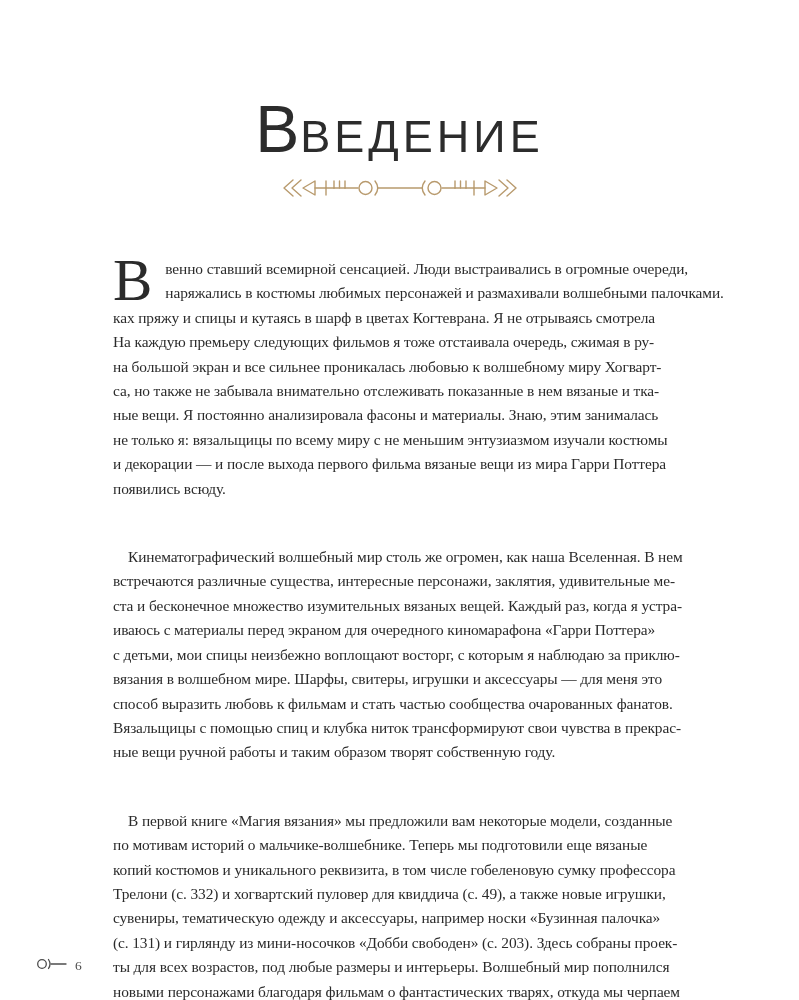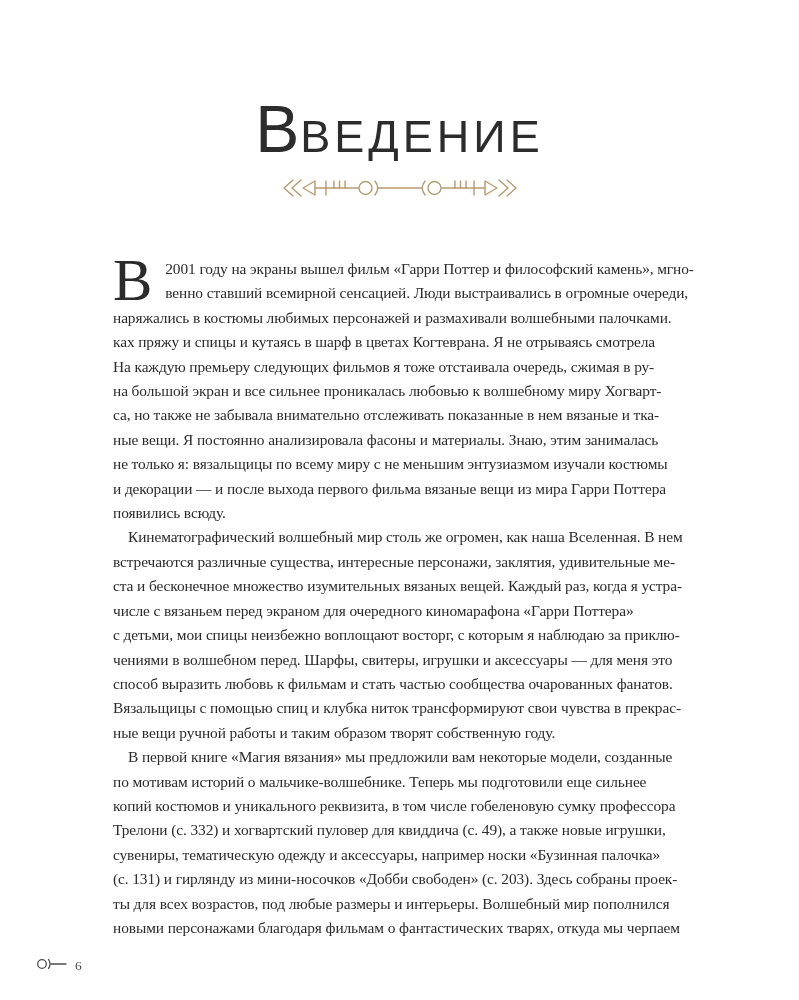--- a/index.html
+++ b/index.html
@@ -46,21 +46,21 @@
   .body-text{
     position:absolute;
     left:113px;top:257px;
     width:585px;
     font-size:15.4px;
     letter-spacing:-0.1px;
     line-height:24.4px;
   }
   .para{margin:0;}
   .line{display:block;white-space:nowrap;}
-  .line.first{text-indent:15px;}
+  .line.first{text-indent:15px;margin-top:44px;}
   .dropcap{
     float:left;
     font-family:"Liberation Serif", serif;
     font-size:59px;
     line-height:44px;
     height:46px;
     padding:1px 13px 0 0;
     color:var(--ink);
   }
   
@@ -124,46 +124,45 @@
 
         <polyline points="217,4 226,12 217,20"></polyline>
         <polyline points="225,4 234,12 225,20"></polyline>
       </svg>
     </div>
   </header>
 
   <main class="body-text" id="paragraphs">
       <p class="para">
         <span class="dropcap">В</span>
-        <span class="line">2001 году на экраны вышел фильм «Гарри Поттер и философский камень», мгно-</span>
         <span class="line">венно ставший всемирной сенсацией. Люди выстраивались в огромные очереди,</span>
         <span class="line">наряжались в костюмы любимых персонажей и размахивали волшебными палочками.</span>
         <span class="line">ках пряжу и спицы и кутаясь в шарф в цветах Когтеврана. Я не отрываясь смотрела</span>
         <span class="line">На каждую премьеру следующих фильмов я тоже отстаивала очередь, сжимая в ру-</span>
         <span class="line">на большой экран и все сильнее проникалась любовью к волшебному миру Хогварт-</span>
         <span class="line">са, но также не забывала внимательно отслеживать показанные в нем вязаные и тка-</span>
         <span class="line">ные вещи. Я постоянно анализировала фасоны и материалы. Знаю, этим занималась</span>
         <span class="line">не только я: вязальщицы по всему миру с не меньшим энтузиазмом изучали костюмы</span>
         <span class="line">и декорации — и после выхода первого фильма вязаные вещи из мира Гарри Поттера</span>
         <span class="line">появились всюду.</span>
       </p>
       <p class="para">
         <span class="line first">Кинематографический волшебный мир столь же огромен, как наша Вселенная. В нем</span>
         <span class="line">встречаются различные существа, интересные персонажи, заклятия, удивительные ме-</span>
         <span class="line">ста и бесконечное множество изумительных вязаных вещей. Каждый раз, когда я устра-</span>
-        <span class="line">числе с вязаньем перед экраном для очередного киномарафона «Гарри Поттера»</span>
+        <span class="line">иваюсь с материалы перед экраном для очередного киномарафона «Гарри Поттера»</span>
         <span class="line">с детьми, мои спицы неизбежно воплощают восторг, с которым я наблюдаю за приклю-</span>
-        <span class="line">чениями в волшебном перед. Шарфы, свитеры, игрушки и аксессуары — для меня это</span>
+        <span class="line">вязания в волшебном мире. Шарфы, свитеры, игрушки и аксессуары — для меня это</span>
         <span class="line">способ выразить любовь к фильмам и стать частью сообщества очарованных фанатов.</span>
         <span class="line">Вязальщицы с помощью спиц и клубка ниток трансформируют свои чувства в прекрас-</span>
         <span class="line">ные вещи ручной работы и таким образом творят собственную году.</span>
       </p>
       <p class="para">
         <span class="line first">В первой книге «Магия вязания» мы предложили вам некоторые модели, созданные</span>
-        <span class="line">по мотивам историй о мальчике-волшебнике. Теперь мы подготовили еще сильнее</span>
+        <span class="line">по мотивам историй о мальчике-волшебнике. Теперь мы подготовили еще вязаные</span>
         <span class="line">копий костюмов и уникального реквизита, в том числе гобеленовую сумку профессора</span>
         <span class="line">Трелони (с. 332) и хогвартский пуловер для квиддича (с. 49), а также новые игрушки,</span>
         <span class="line">сувениры, тематическую одежду и аксессуары, например носки «Бузинная палочка»</span>
         <span class="line">(с. 131) и гирлянду из мини-носочков «Добби свободен» (с. 203). Здесь собраны проек-</span>
         <span class="line">ты для всех возрастов, под любые размеры и интерьеры. Волшебный мир пополнился</span>
         <span class="line">новыми персонажами благодаря фильмам о фантастических тварях, откуда мы черпаем</span>
       </p>
     </main>
 
   <footer class="page-footer">

